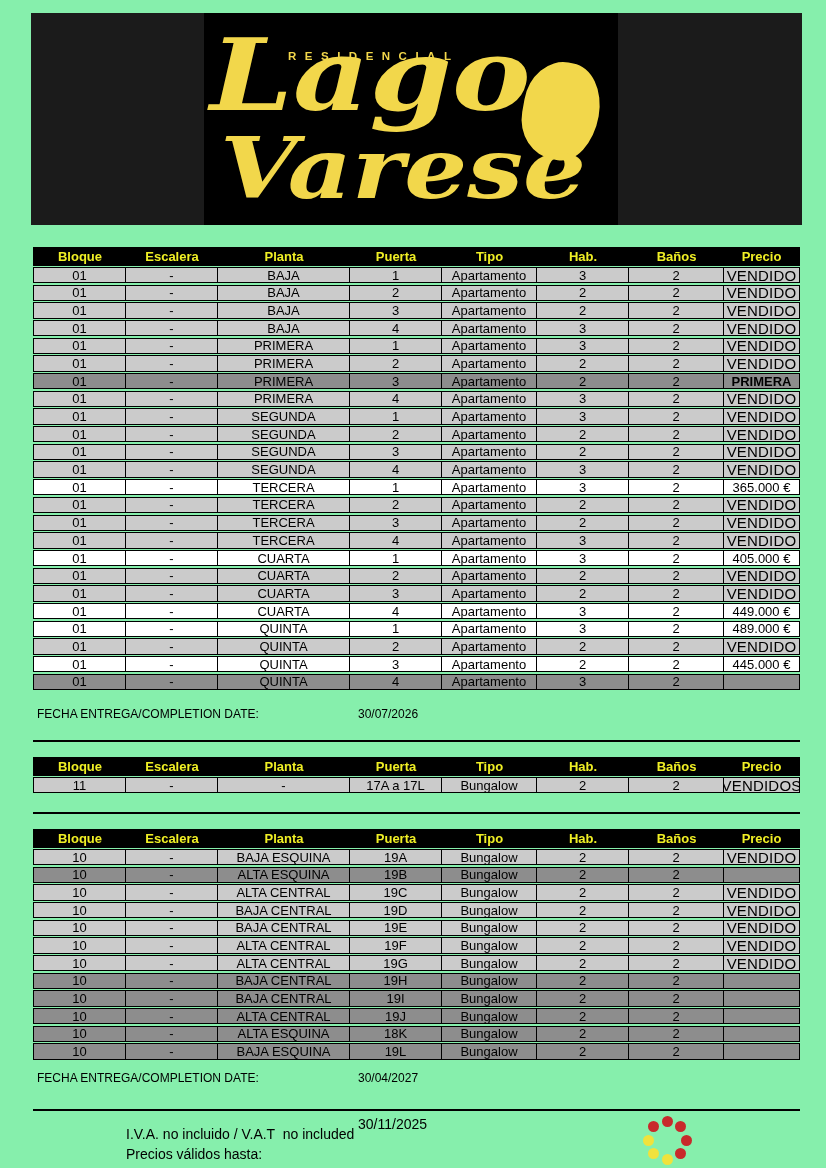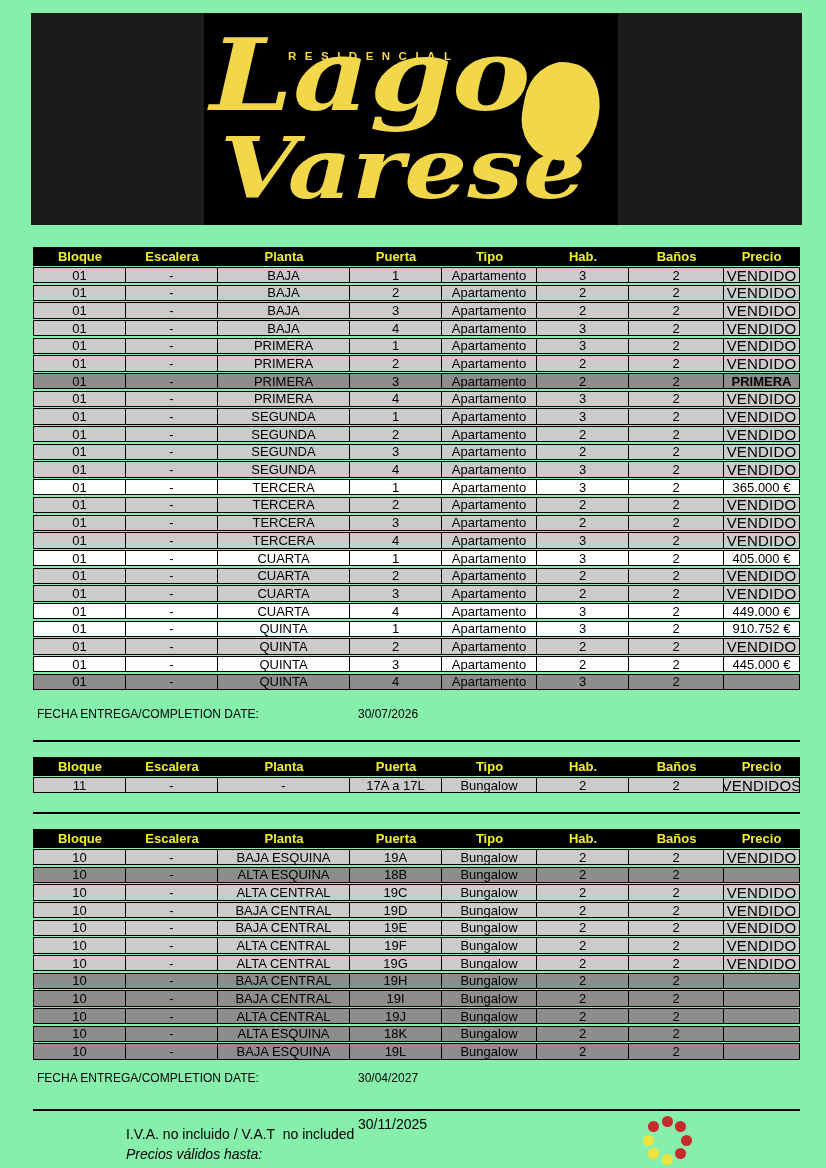--- a/index.html
+++ b/index.html
@@ -34,21 +34,21 @@
   .vendido{font-size:15px;letter-spacing:.2px;}
   .piloto{font-weight:bold;}
 
   
   .hr{position:absolute;left:33px;width:767px;height:2px;background:#000;}
   #hr1{top:740px;} #hr2{top:812px;} #hr3{top:1109px;}
   .note{position:absolute;font-size:12px;white-space:pre;}
   .foot{font-size:14px;}
   #fecha1{left:37px;top:707px;} #fecha1-date{left:358px;top:707px;}
   #fecha2{left:37px;top:1071px;} #fecha2-date{left:358px;top:1071px;}
-  #vat{left:126px;top:1126px;} #valid{left:126px;top:1146px;font-style:italic;} #valid-date{left:358px;top:1116px;}
+  #vat{left:126px;top:1126px;} #valid{left:126px;top:1146px;} #valid-date{left:358px;top:1116px;}
   #dots{position:absolute;left:640px;top:1113px;width:54px;height:54px;}
   .dot{position:absolute;width:11px;height:11px;border-radius:50%;}
   .dot-red{background:var(--dot-red);}
   .dot-yellow{background:var(--dot-yellow);}
 </style>
 </head>
 <body>
 
 <div class="page">
 
@@ -273,21 +273,21 @@
         <div class="tcell c7">449.000 €</div>
       </div>
       <div class="trow shade-white">
         <div class="tcell c0">01</div>
         <div class="tcell c1">-</div>
         <div class="tcell c2">QUINTA</div>
         <div class="tcell c3">1</div>
         <div class="tcell c4">Apartamento</div>
         <div class="tcell c5">3</div>
         <div class="tcell c6">2</div>
-        <div class="tcell c7">910.752 €</div>
+        <div class="tcell c7">489.000 €</div>
       </div>
       <div class="trow shade-light">
         <div class="tcell c0">01</div>
         <div class="tcell c1">-</div>
         <div class="tcell c2">QUINTA</div>
         <div class="tcell c3">2</div>
         <div class="tcell c4">Apartamento</div>
         <div class="tcell c5">2</div>
         <div class="tcell c6">2</div>
         <div class="tcell c7 vendido">VENDIDO</div>
@@ -362,21 +362,21 @@
         <div class="tcell c3">19A</div>
         <div class="tcell c4">Bungalow</div>
         <div class="tcell c5">2</div>
         <div class="tcell c6">2</div>
         <div class="tcell c7 vendido">VENDIDO</div>
       </div>
       <div class="trow shade-dark">
         <div class="tcell c0">10</div>
         <div class="tcell c1">-</div>
         <div class="tcell c2">ALTA ESQUINA</div>
-        <div class="tcell c3">18B</div>
+        <div class="tcell c3">19B</div>
         <div class="tcell c4">Bungalow</div>
         <div class="tcell c5">2</div>
         <div class="tcell c6">2</div>
         <div class="tcell c7"></div>
       </div>
       <div class="trow shade-light">
         <div class="tcell c0">10</div>
         <div class="tcell c1">-</div>
         <div class="tcell c2">ALTA CENTRAL</div>
         <div class="tcell c3">19C</div>

